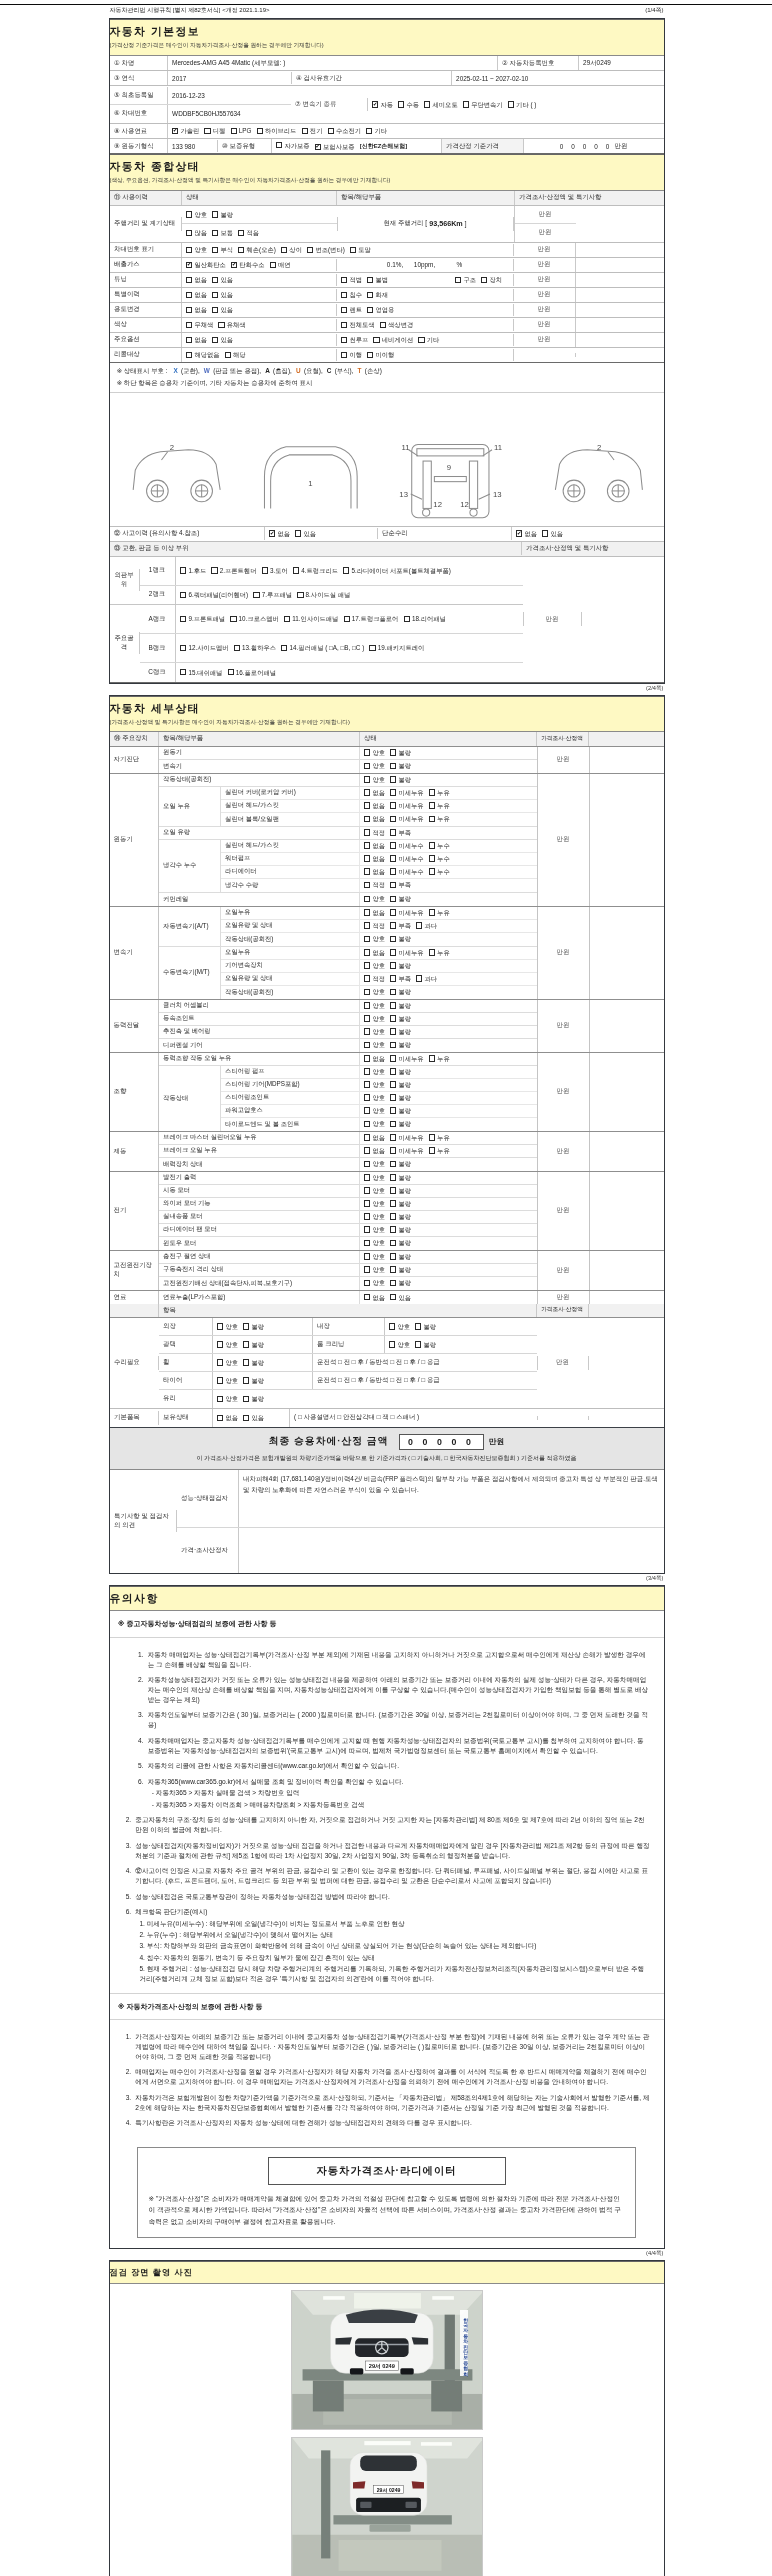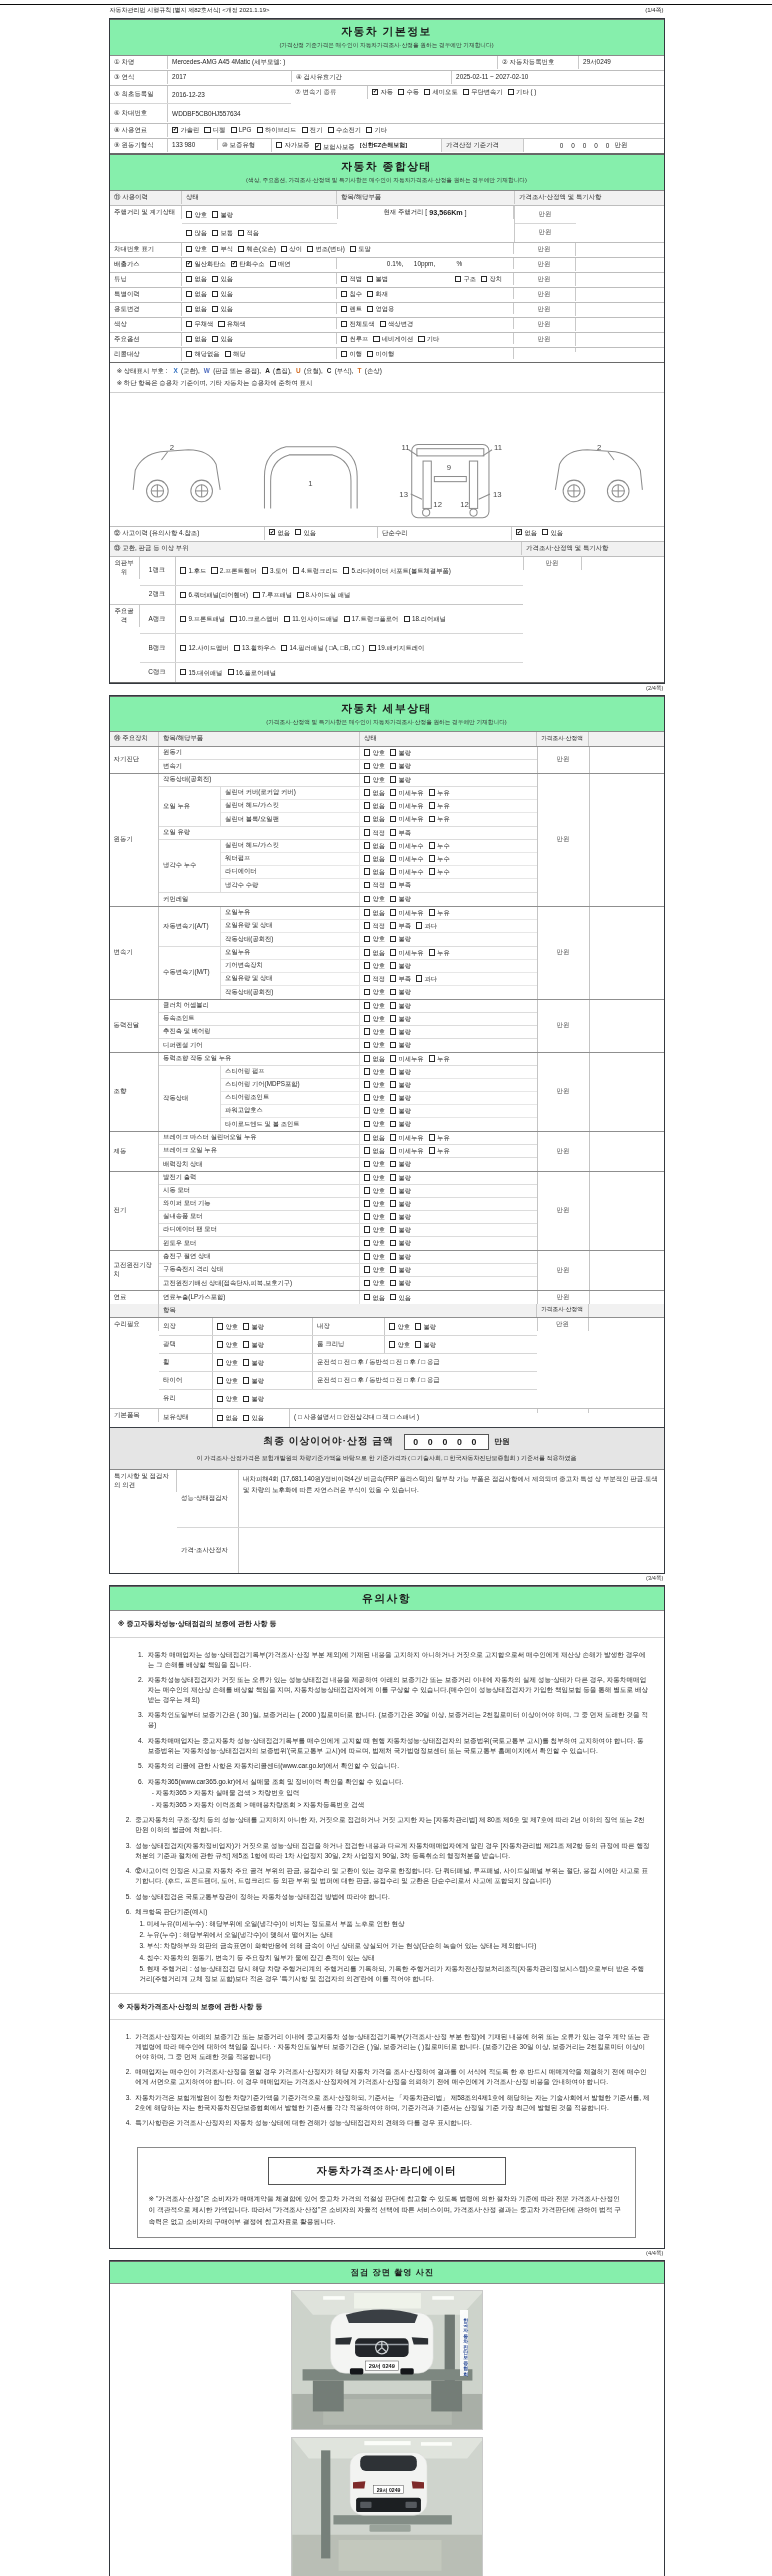--- a/index.html
+++ b/index.html
@@ -13,35 +13,35 @@
 
   
   .dark { background:#474c54; color:#fff; padding:4.1px 8.2px 5.2px 8.2px; }
   .dark .stripe { height:2.6px; background:#fff; margin-bottom:8.2px; }
   .dark h1 { text-align:center; font-size:15.5px; font-weight:bold; letter-spacing:1px; }
   .dark .sel { text-align:center; font-size:8.8px; margin-top:4.6px; font-weight:bold; }
   .dark .nt { text-align:center; font-size:6px; margin-top:3.6px; color:#e9ebee; }
   .dark .docno { font-size:7.2px; font-weight:bold; margin-top:8.2px; }
 
   
-  .sech { background:#86efac; border-top:0.5px solid #666; border-bottom:0.5px solid #8a8a8a; text-align:center; padding:5.2px 0 4.6px 0; }
+  .sech { background:#fef9c3; border-top:0.5px solid #666; border-bottom:0.5px solid #8a8a8a; text-align:left; padding:5.2px 0 4.6px 0; }
   .sech .t { font-size:10.8px; font-weight:bold; letter-spacing:1.5px; }
   .sech .n { font-size:5.7px; margin-top:3.1px; color:#333; }
-  .sech.small .t { font-size:8.2px; letter-spacing:1px;padding-left:12px; }
+  .sech.small .t { font-size:8.2px; letter-spacing:1px; }
 
   
   .c { padding:2.1px 4.6px; display:flex; align-items:center; border-right:0.5px solid #c9c9c9; font-size:6.4px; }
   .c:last-child { border-right:none; }
   .col { display:flex; flex-direction:column; }
   .flex1 { flex:1; }
   .ctr { justify-content:center; text-align:center; }
   .gray { color:#4a4a4a; }
   .pre { white-space:pre; }
 
-  .brow, .orow, .rrow { display:flex; border-bottom:0.5px solid #bdbdbd; min-height:15px; align-items:flex-start; background:#fff; }
+  .brow, .orow, .rrow { display:flex; border-bottom:0.5px solid #bdbdbd; min-height:15px; align-items:center; background:#fff; }
   .subrow { display:flex; border-bottom:0.5px solid #d6d6d6; flex:1; min-height:18px; }
   .subrow:last-child { border-bottom:none; }
   .ohead { background:#f1f1f1; font-size:6.2px; }
   .shade { background:#f3f3f3; }
 
   
   .cb { display:inline-flex; align-items:center; margin-right:5.2px; white-space:nowrap; font-size:6.3px; }
   .cb .bx { width:6.2px; height:6.2px; border:0.9px solid #2a2a2a; margin-right:2.1px; display:inline-flex; align-items:center; justify-content:center; font-size:5.4px; line-height:1; font-weight:bold; background:#fff; color:#111; flex:none; }
   .cb .lb { line-height:1.15; }
 
@@ -1521,21 +1521,21 @@
             </div>
           <div class="c flex1">( □ 사용설명서 □ 안전삼각대 □ 잭 □ 스패너 )</div>
         </div>
       </div>
       <div class="c" style="width:52px;border-left:0.5px solid #c9c9c9"></div>
       <div class="c" style="width:75px"></div>
     </div>
 
     <div class="finalbox">
       <div class="finalrow">
-        <span class="ft">최종 이상이어야·산정 금액</span>
+        <span class="ft">최종 승용차에·산정 금액</span>
         <span class="fv">0 0 0 0 0</span>
         <span class="fu">만원</span>
       </div>
       <div class="fnote">이 가격조사·산정가격은 보험개발원의 차량기준가액을 바탕으로 한 기준가격과 ( □ 기술사회, □ 한국자동차진단보증협회 ) 기준서를 적용하였음</div>
     </div>
 
     <div class="rrow" style="border-bottom:none;min-height:103px">
       <div class="c" style="width:67px">특기사항 및 점검자의 의견</div>
       <div class="col flex1">
         <div class="subrow" style="min-height:58px">

